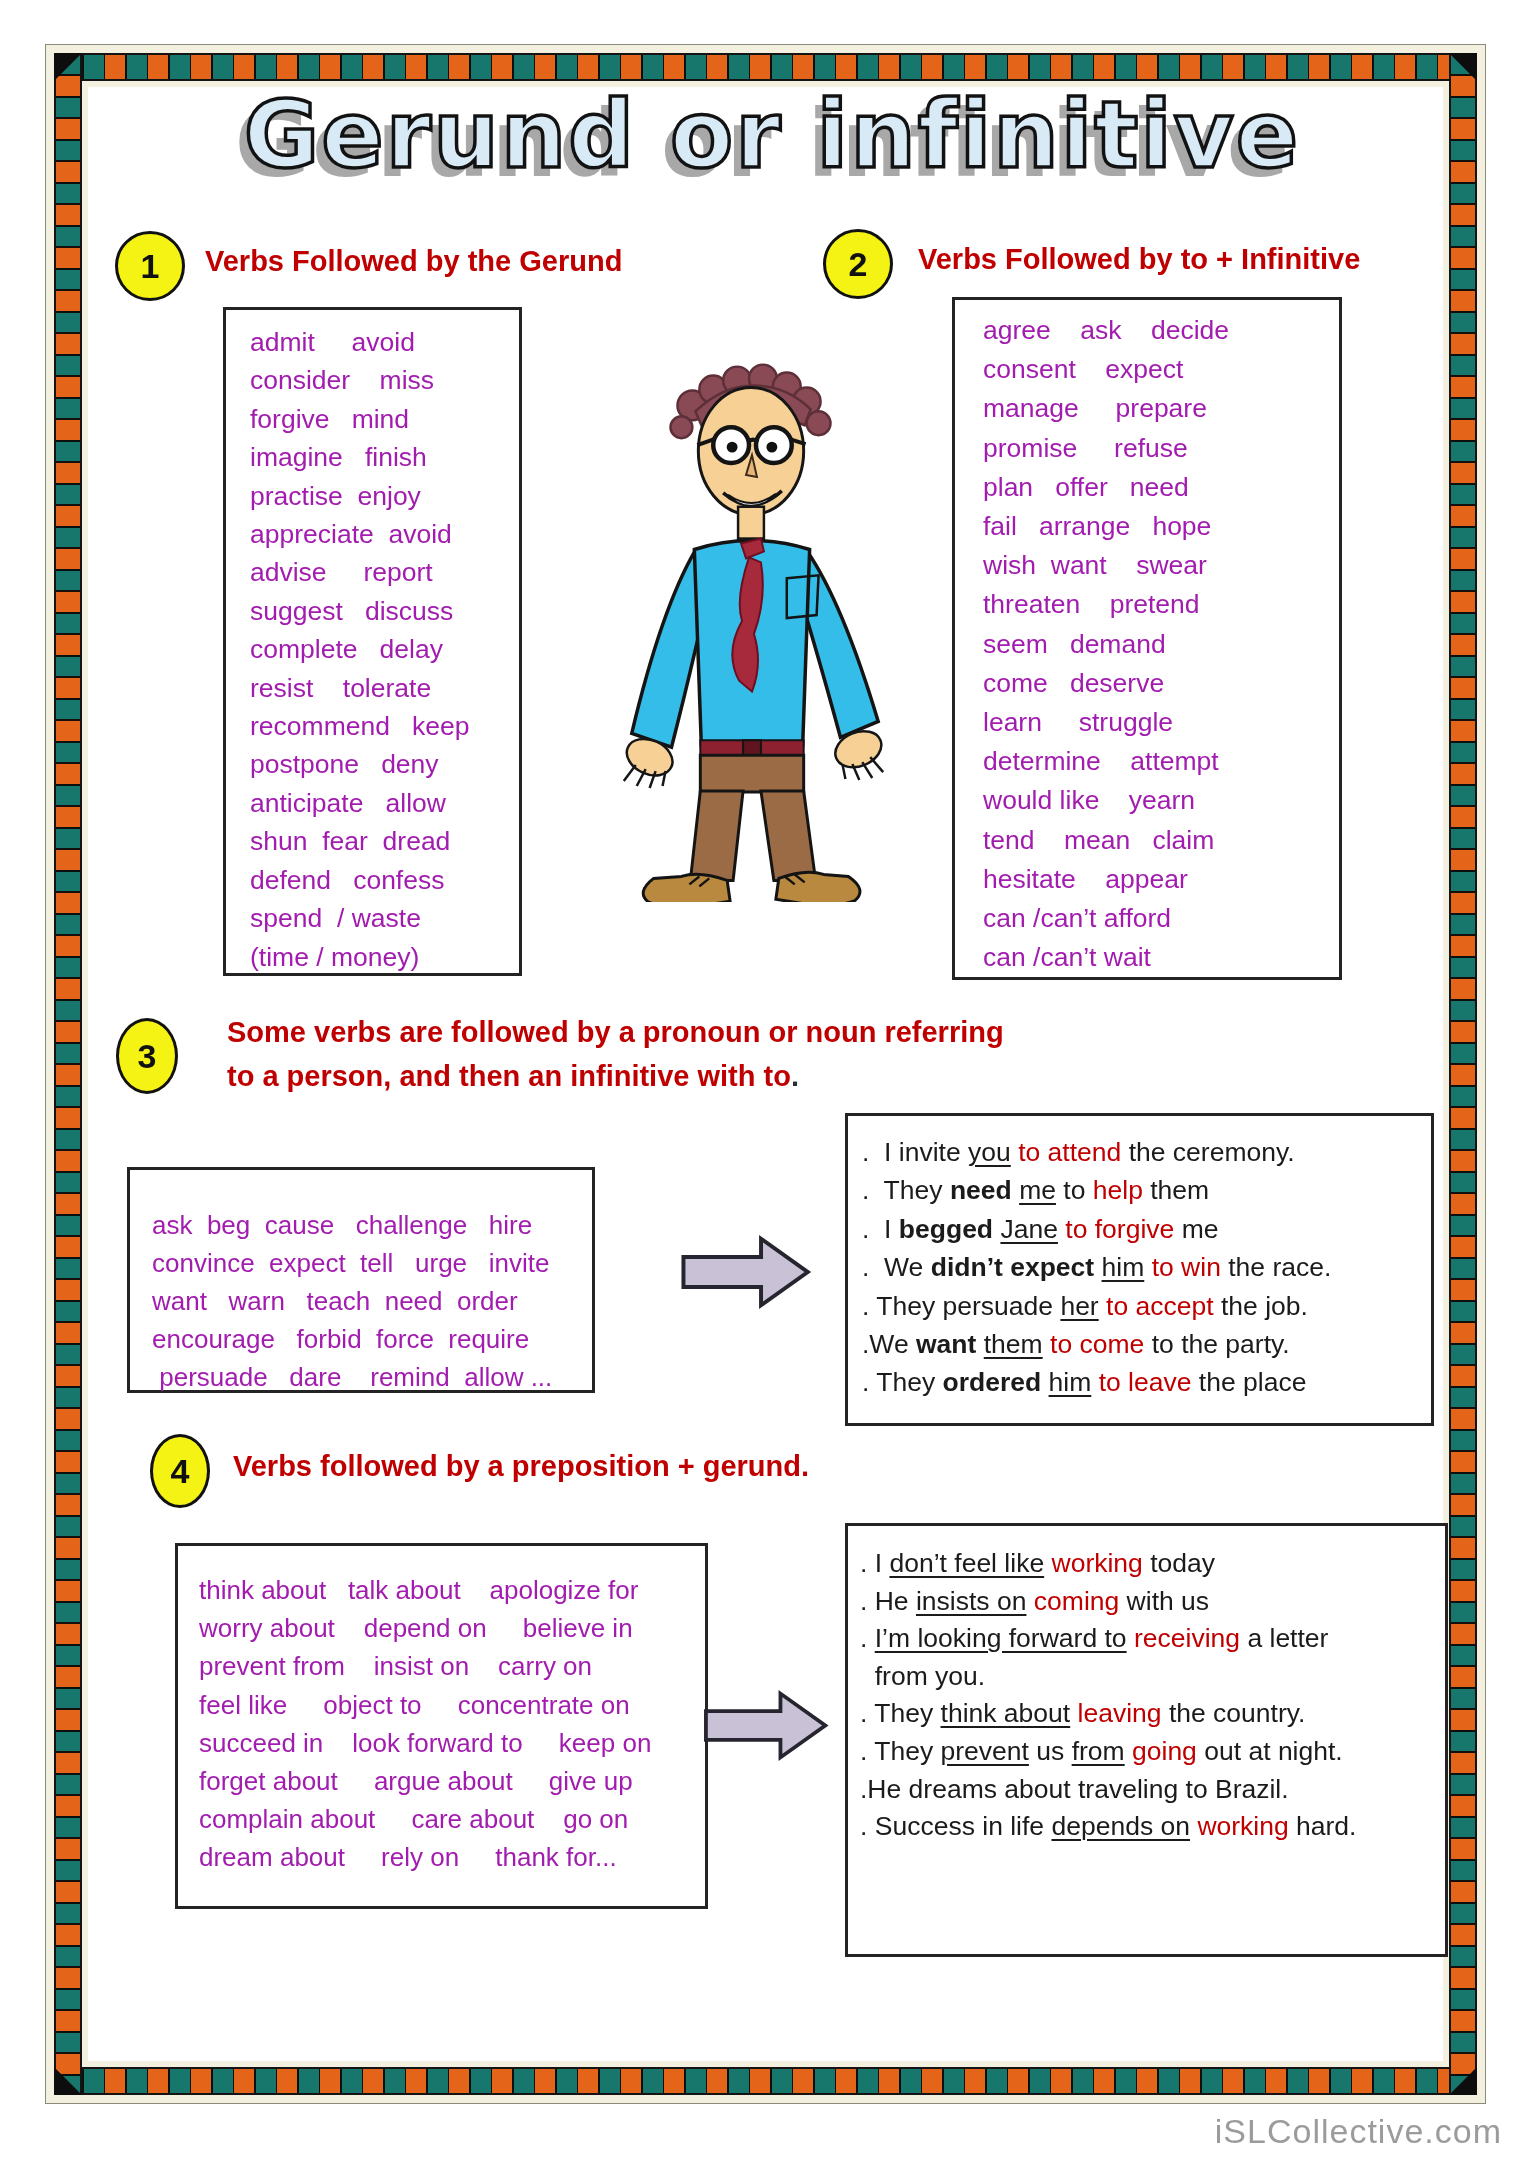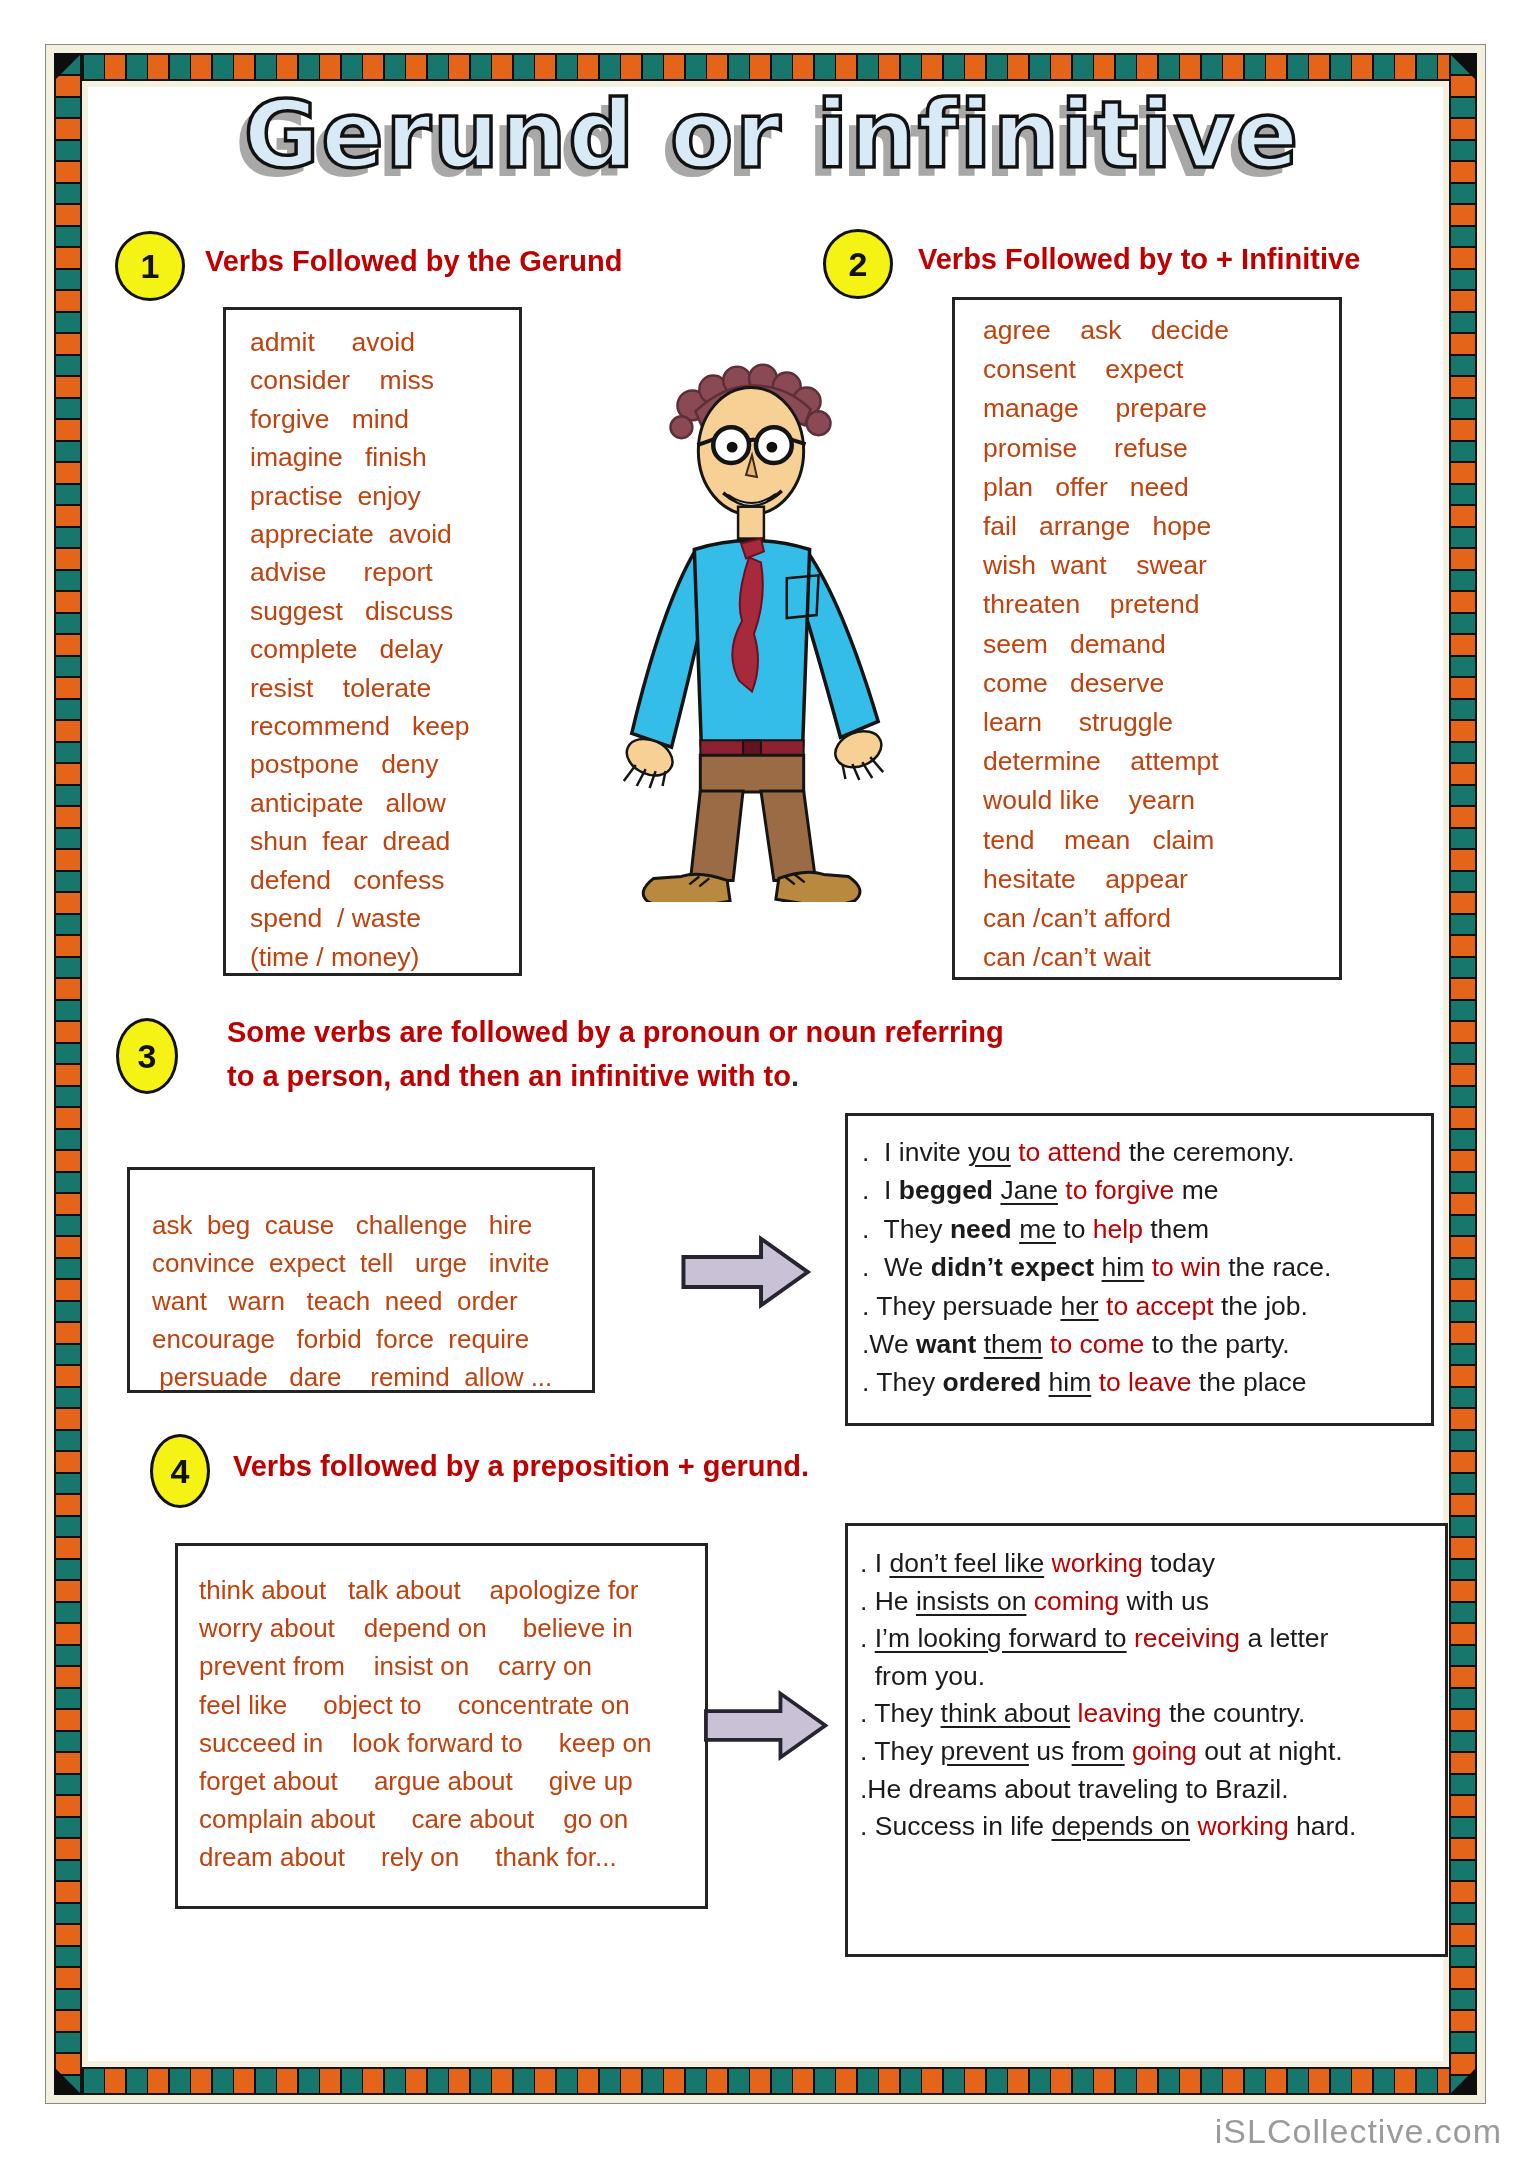--- a/index.html
+++ b/index.html
@@ -43,21 +43,21 @@
   .b3{left:116px;top:1018px;width:62px;height:76px;border-radius:50%;}
   .b4{left:150px;top:1434px;width:60px;height:74px;}
   .heading{position:absolute;color:var(--red);font-weight:bold;font-size:29px;white-space:nowrap;}
   .h1p{left:205px;top:245px;}
   .h2p{left:918px;top:243px;}
   .h4p{left:233px;top:1450px;}
   .heading3{position:absolute;left:227px;top:1010px;color:var(--red);font-weight:bold;font-size:29px;line-height:44px;}
 
   
   .vbox{position:absolute;border:3px solid #232323;box-sizing:border-box;background:#fff;
-        font-size:26.5px;color:#c2410c;}
+        font-size:26.5px;color:#a21caf;}
   .vline{white-space:pre;}
   .box1{left:223px;top:307px;width:299px;height:669px;padding:13px 0 0 24px;line-height:38.4px;}
   .box2{left:952px;top:297px;width:390px;height:683px;padding:11px 0 0 28px;line-height:39.2px;}
   .box3l{left:127px;top:1167px;width:468px;height:226px;padding:36px 0 0 22px;line-height:38px;font-size:26px;}
   .box4l{left:127px;top:1543px;width:533px;height:366px;padding:25px 0 0 21px;line-height:38.2px;font-size:26px;margin-left:48px;}
 
   
   .exbox{position:absolute;border:3px solid #232323;box-sizing:border-box;background:#fff;color:#1b1b1b;}
   .box3r{left:845px;top:1113px;width:589px;height:313px;padding:17px 0 0 14px;font-size:26.5px;line-height:38.4px;}
   .box4r{left:845px;top:1523px;width:603px;height:434px;padding:19px 0 0 12px;font-size:26.5px;line-height:37.6px;}
@@ -210,22 +210,22 @@
     <div class="vline">convince  expect  tell   urge   invite</div>
     <div class="vline">want   warn   teach  need  order</div>
     <div class="vline">encourage   forbid  force  require</div>
     <div class="vline"> persuade   dare    remind  allow ...</div>
   </div>
 <svg class="arrow a1" viewBox="0 0 166 96">
   <path d="M4 29 H102 V6 L161 48 L102 90 V67 H4 Z" fill="#C9C1D6" stroke="#26242e" stroke-width="5"></path>
 </svg>
 <div class="exbox box3r">
     <div class="rline"><span class="sg-p">.  I invite </span><span class="sg-u">you</span><span class="sg-p"> </span><span class="sg-r">to attend</span><span class="sg-p"> the ceremony.</span></div>
+    <div class="rline"><span class="sg-p">.  They </span><span class="sg-b">need</span><span class="sg-p"> </span><span class="sg-u">me</span><span class="sg-p"> to </span><span class="sg-r">help</span><span class="sg-p"> them</span></div>
     <div class="rline"><span class="sg-p">.  I </span><span class="sg-b">begged</span><span class="sg-p"> </span><span class="sg-u">Jane</span><span class="sg-p"> </span><span class="sg-r">to forgive</span><span class="sg-p"> me</span></div>
-    <div class="rline"><span class="sg-p">.  They </span><span class="sg-b">need</span><span class="sg-p"> </span><span class="sg-u">me</span><span class="sg-p"> to </span><span class="sg-r">help</span><span class="sg-p"> them</span></div>
     <div class="rline"><span class="sg-p">.  We </span><span class="sg-b">didn’t expect</span><span class="sg-p"> </span><span class="sg-u">him</span><span class="sg-p"> </span><span class="sg-r">to win</span><span class="sg-p"> the race.</span></div>
     <div class="rline"><span class="sg-p">. They persuade </span><span class="sg-u">her</span><span class="sg-p"> </span><span class="sg-r">to accept</span><span class="sg-p"> the job.</span></div>
     <div class="rline"><span class="sg-p">.We </span><span class="sg-b">want</span><span class="sg-p"> </span><span class="sg-u">them</span><span class="sg-p"> </span><span class="sg-r">to come</span><span class="sg-p"> to the party.</span></div>
     <div class="rline"><span class="sg-p">. They </span><span class="sg-b">ordered</span><span class="sg-p"> </span><span class="sg-u">him</span><span class="sg-p"> </span><span class="sg-r">to leave</span><span class="sg-p"> the place</span></div>
   </div>
 
 <div class="badge b4">4</div>
 <div class="heading h4p">Verbs followed by a preposition + gerund.</div>
 <div class="vbox box4l">
     <div class="vline">think about   talk about    apologize for</div>

